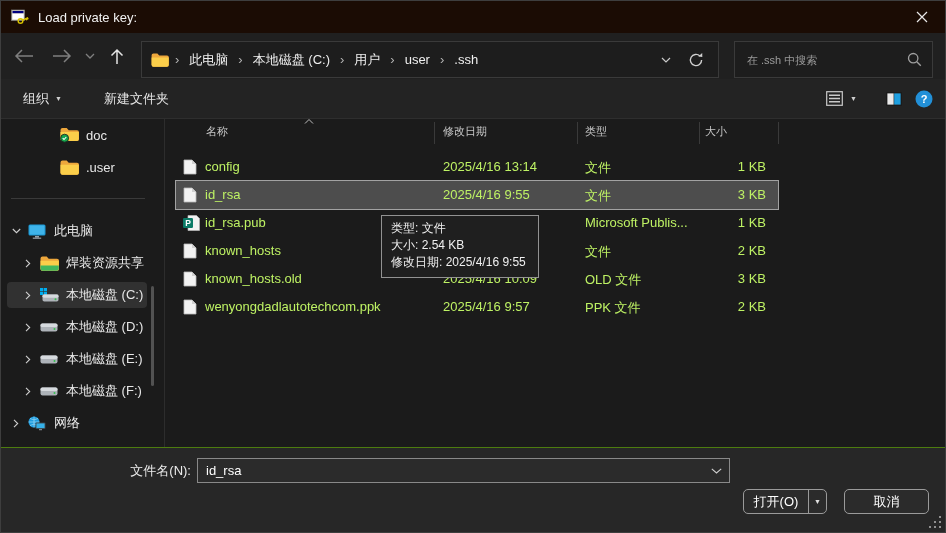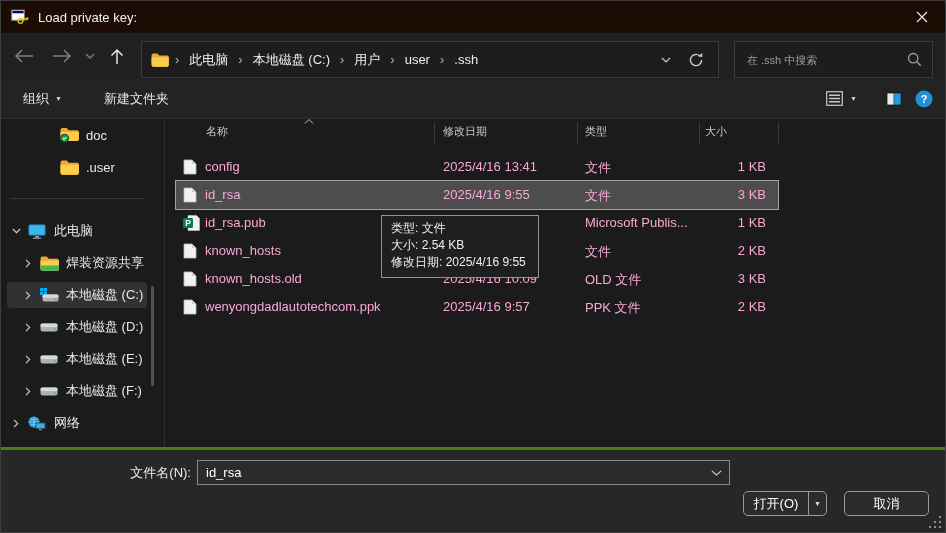--- a/index.html
+++ b/index.html
@@ -48,31 +48,31 @@
   .sb-child{padding-left:20px;}
   .sb-sep{position:absolute;left:10px;top:79px;width:134px;height:1px;background:#3a3a3a;}
   .sb-thumb{position:absolute;left:150px;top:167px;width:3px;height:100px;background:#525252;border-radius:2px;}
   
   .filelist{position:absolute;left:165px;top:0;right:0;height:100%;}
   .fl-header{position:absolute;left:0;top:0;right:0;height:28px;font-size:11px;color:#c7c7c7;}
   .h-cell{position:absolute;top:5px;}
   .h-name{left:40px;}.h-date{left:277px;}.h-type{left:419px;}.h-size{left:539px;}
   .h-div{position:absolute;top:3px;height:22px;width:1px;background:#3a3a3a;}
   .sort-caret{position:absolute;left:138px;top:0;}
-  .fl-row{position:absolute;left:10px;width:602px;height:28px;font-size:13px;color:#f9a8d4;}
+  .fl-row{position:absolute;left:10px;width:602px;height:28px;font-size:13px;color:#bef264;}
   .fl-row.selected{background:#4d4d4d;box-shadow:0 0 0 1px #a2a2a2;}
   .c-icon{position:absolute;left:7px;top:6px;}
   .c-name{position:absolute;left:29px;top:6px;}
   .c-date{position:absolute;left:267px;top:6px;}
   .c-type{position:absolute;left:409px;top:6px;}
   .c-size{position:absolute;left:490px;top:6px;width:100px;text-align:right;}
   .tooltip{position:absolute;left:380px;top:96px;width:158px;box-sizing:border-box;background:#1f1f1f;
        border:1px solid #929292;padding:4px 9px 6px;font-size:12px;line-height:17px;color:#f0f0f0;z-index:5;}
   
-  .footer{position:absolute;left:0;right:0;bottom:0;height:85px;background:#272727;border-top:3px solid #4d7c0f;box-sizing:border-box;}
+  .footer{position:absolute;left:0;right:0;bottom:0;height:85px;background:#272727;border-top:1px solid #4d7c0f;box-sizing:border-box;}
   .fn-label{position:absolute;left:40px;top:10px;width:150px;height:25px;line-height:25px;text-align:right;font-size:13px;}
   .combo{position:absolute;top:10px;height:25px;background:#2b2b2b;border:1px solid #898989;box-sizing:border-box;
        display:flex;align-items:center;padding:0 24px 0 8px;font-size:13px;color:#fff;}
   .combo-filename{left:196px;width:533px;}
   .combo-filetype{left:738px;width:193px;}
   .combo .chev{position:absolute;right:7px;top:9px;}
   .combo input{background:transparent;border:none;outline:none;color:#fff;font-size:13px;width:100%;
        font-family:"Liberation Sans",sans-serif;padding:0;}
   .btn{position:absolute;top:41px;height:25px;box-sizing:border-box;border:1px solid #9a9a9a;border-radius:5px;
        background:#2b2b2b;display:flex;align-items:center;font-size:13px;color:#fff;}
@@ -394,21 +394,21 @@
       </div>
 
       <div class="fl-row" style="top:34px">
         <span class="c-icon">
           <svg width="14" height="16" viewBox="0 0 14 16">
               <path d="M1 1 h8 l4 4 v10 H1 z" fill="#f2f2f2" stroke="#b9b9b9" stroke-width="0.8"></path>
               <path d="M9 1 l4 4 H9 z" fill="#cfcfcf"></path>
             </svg>
         </span>
         <span class="c-name">config</span>
-        <span class="c-date">2025/4/16 13:41</span>
+        <span class="c-date">2025/4/16 13:14</span>
         <span class="c-type">文件</span>
         <span class="c-size">1 KB</span>
       </div>
 
       <div class="fl-row selected" style="top:62px">
         <span class="c-icon">
           <svg width="14" height="16" viewBox="0 0 14 16">
               <path d="M1 1 h8 l4 4 v10 H1 z" fill="#f2f2f2" stroke="#b9b9b9" stroke-width="0.8"></path>
               <path d="M9 1 l4 4 H9 z" fill="#cfcfcf"></path>
             </svg>

